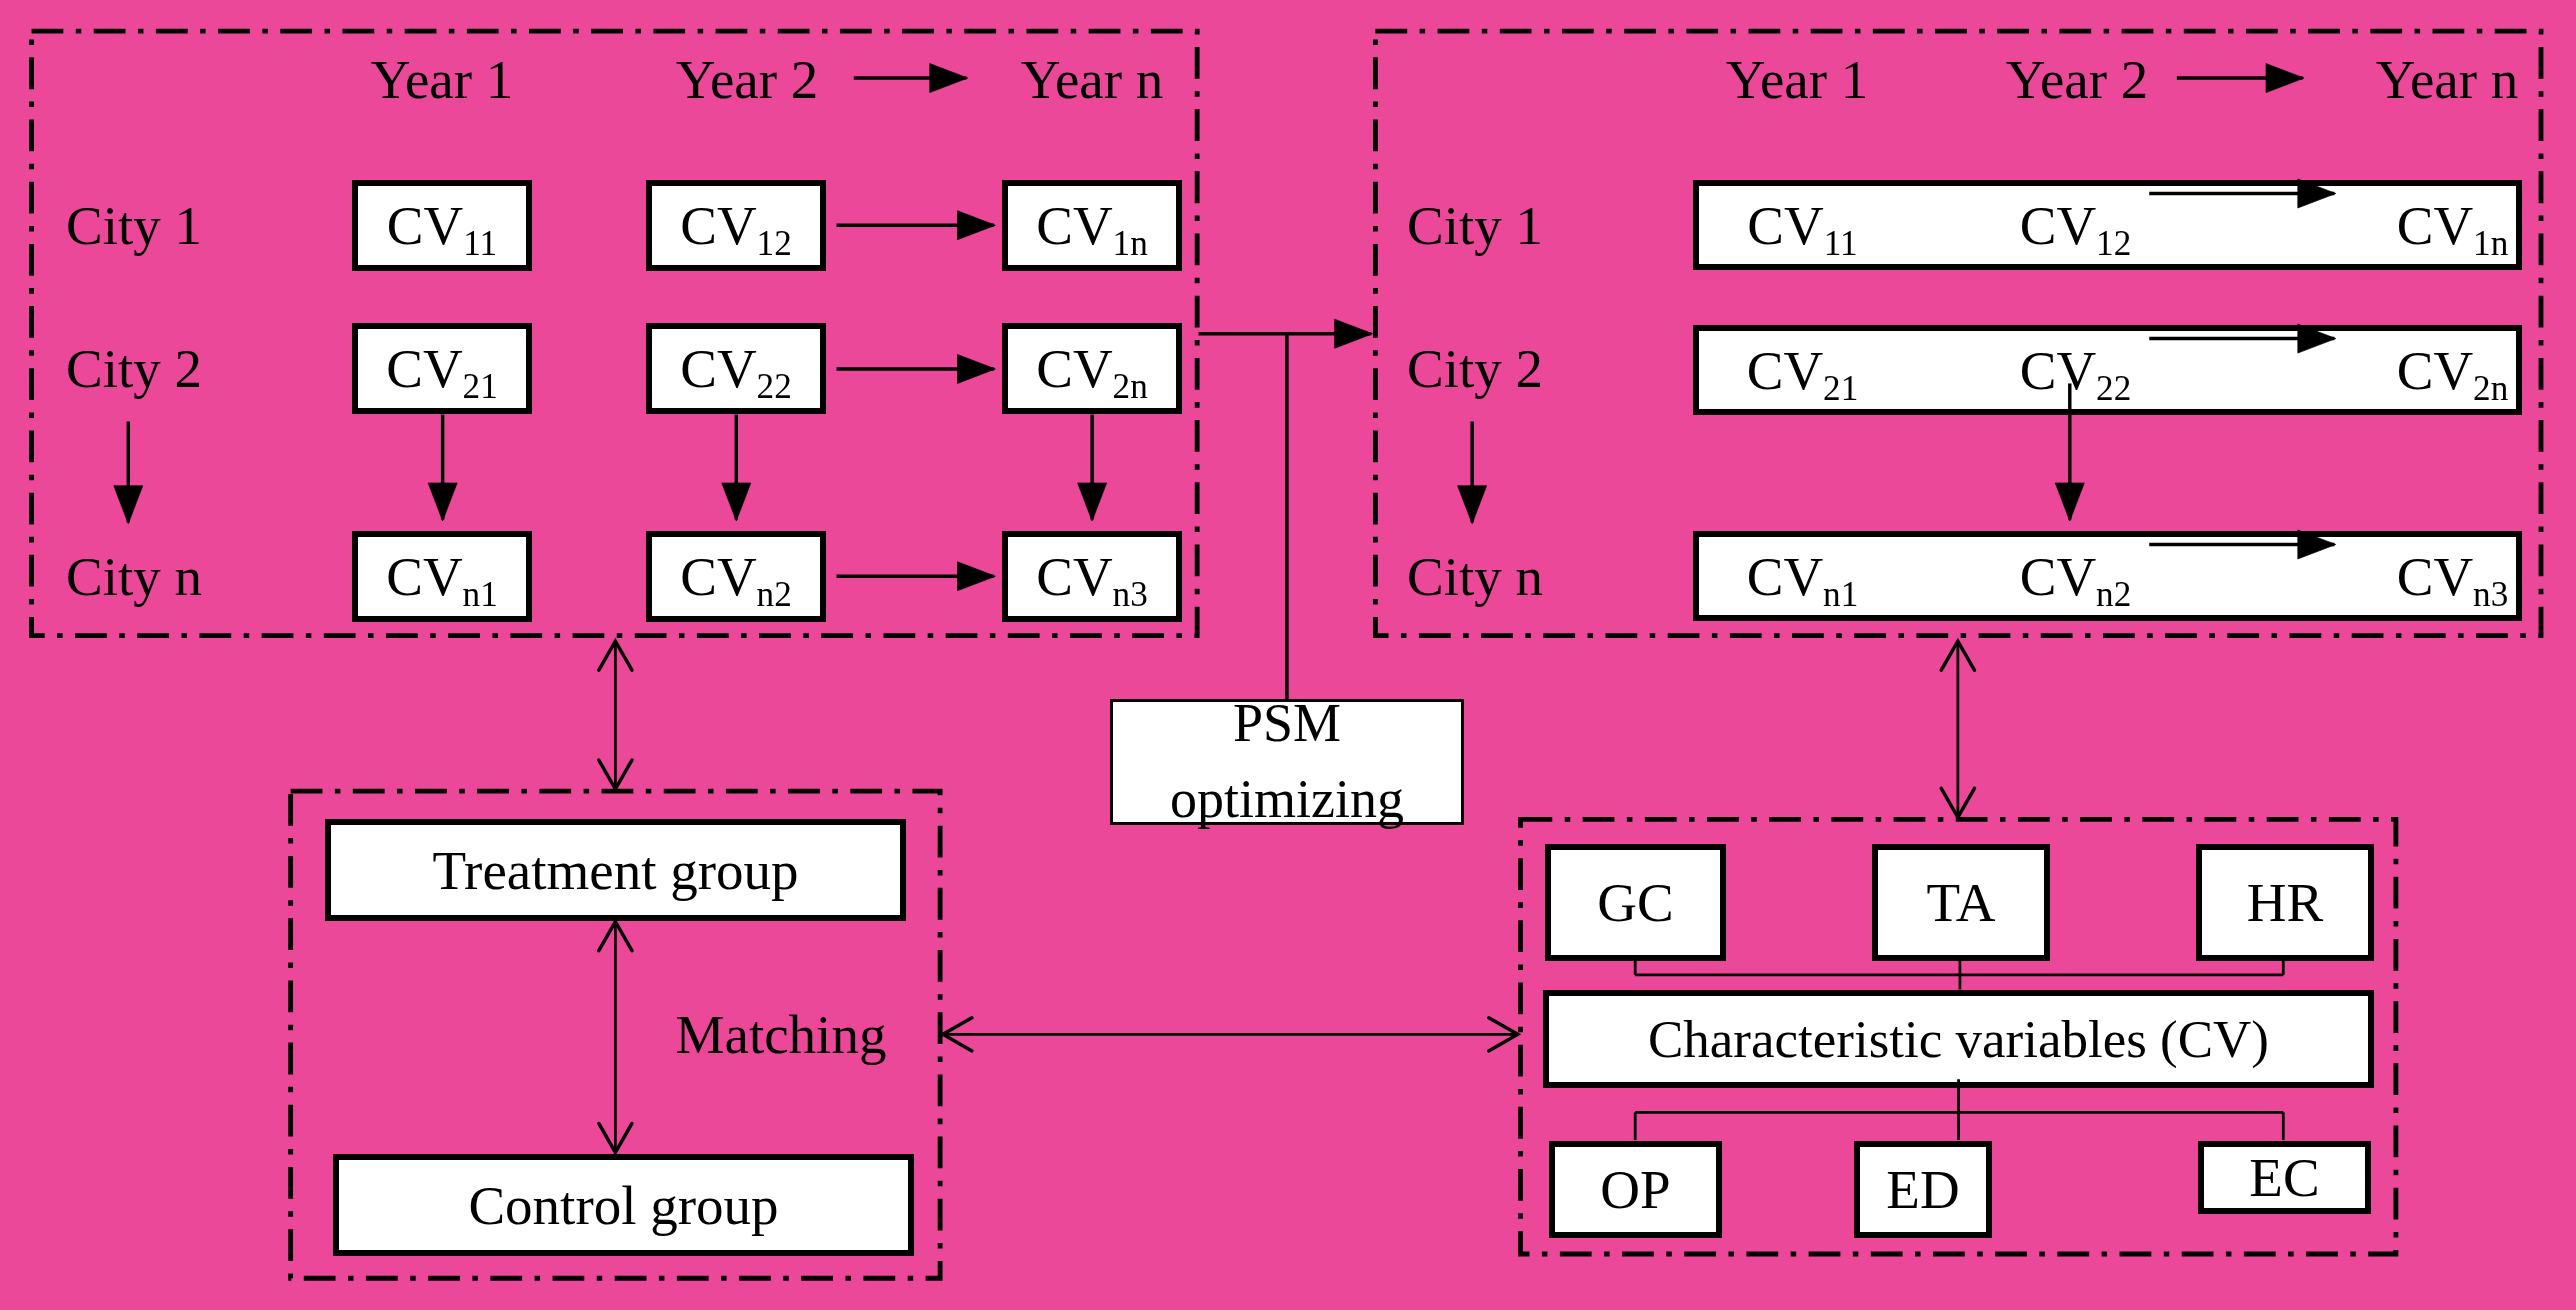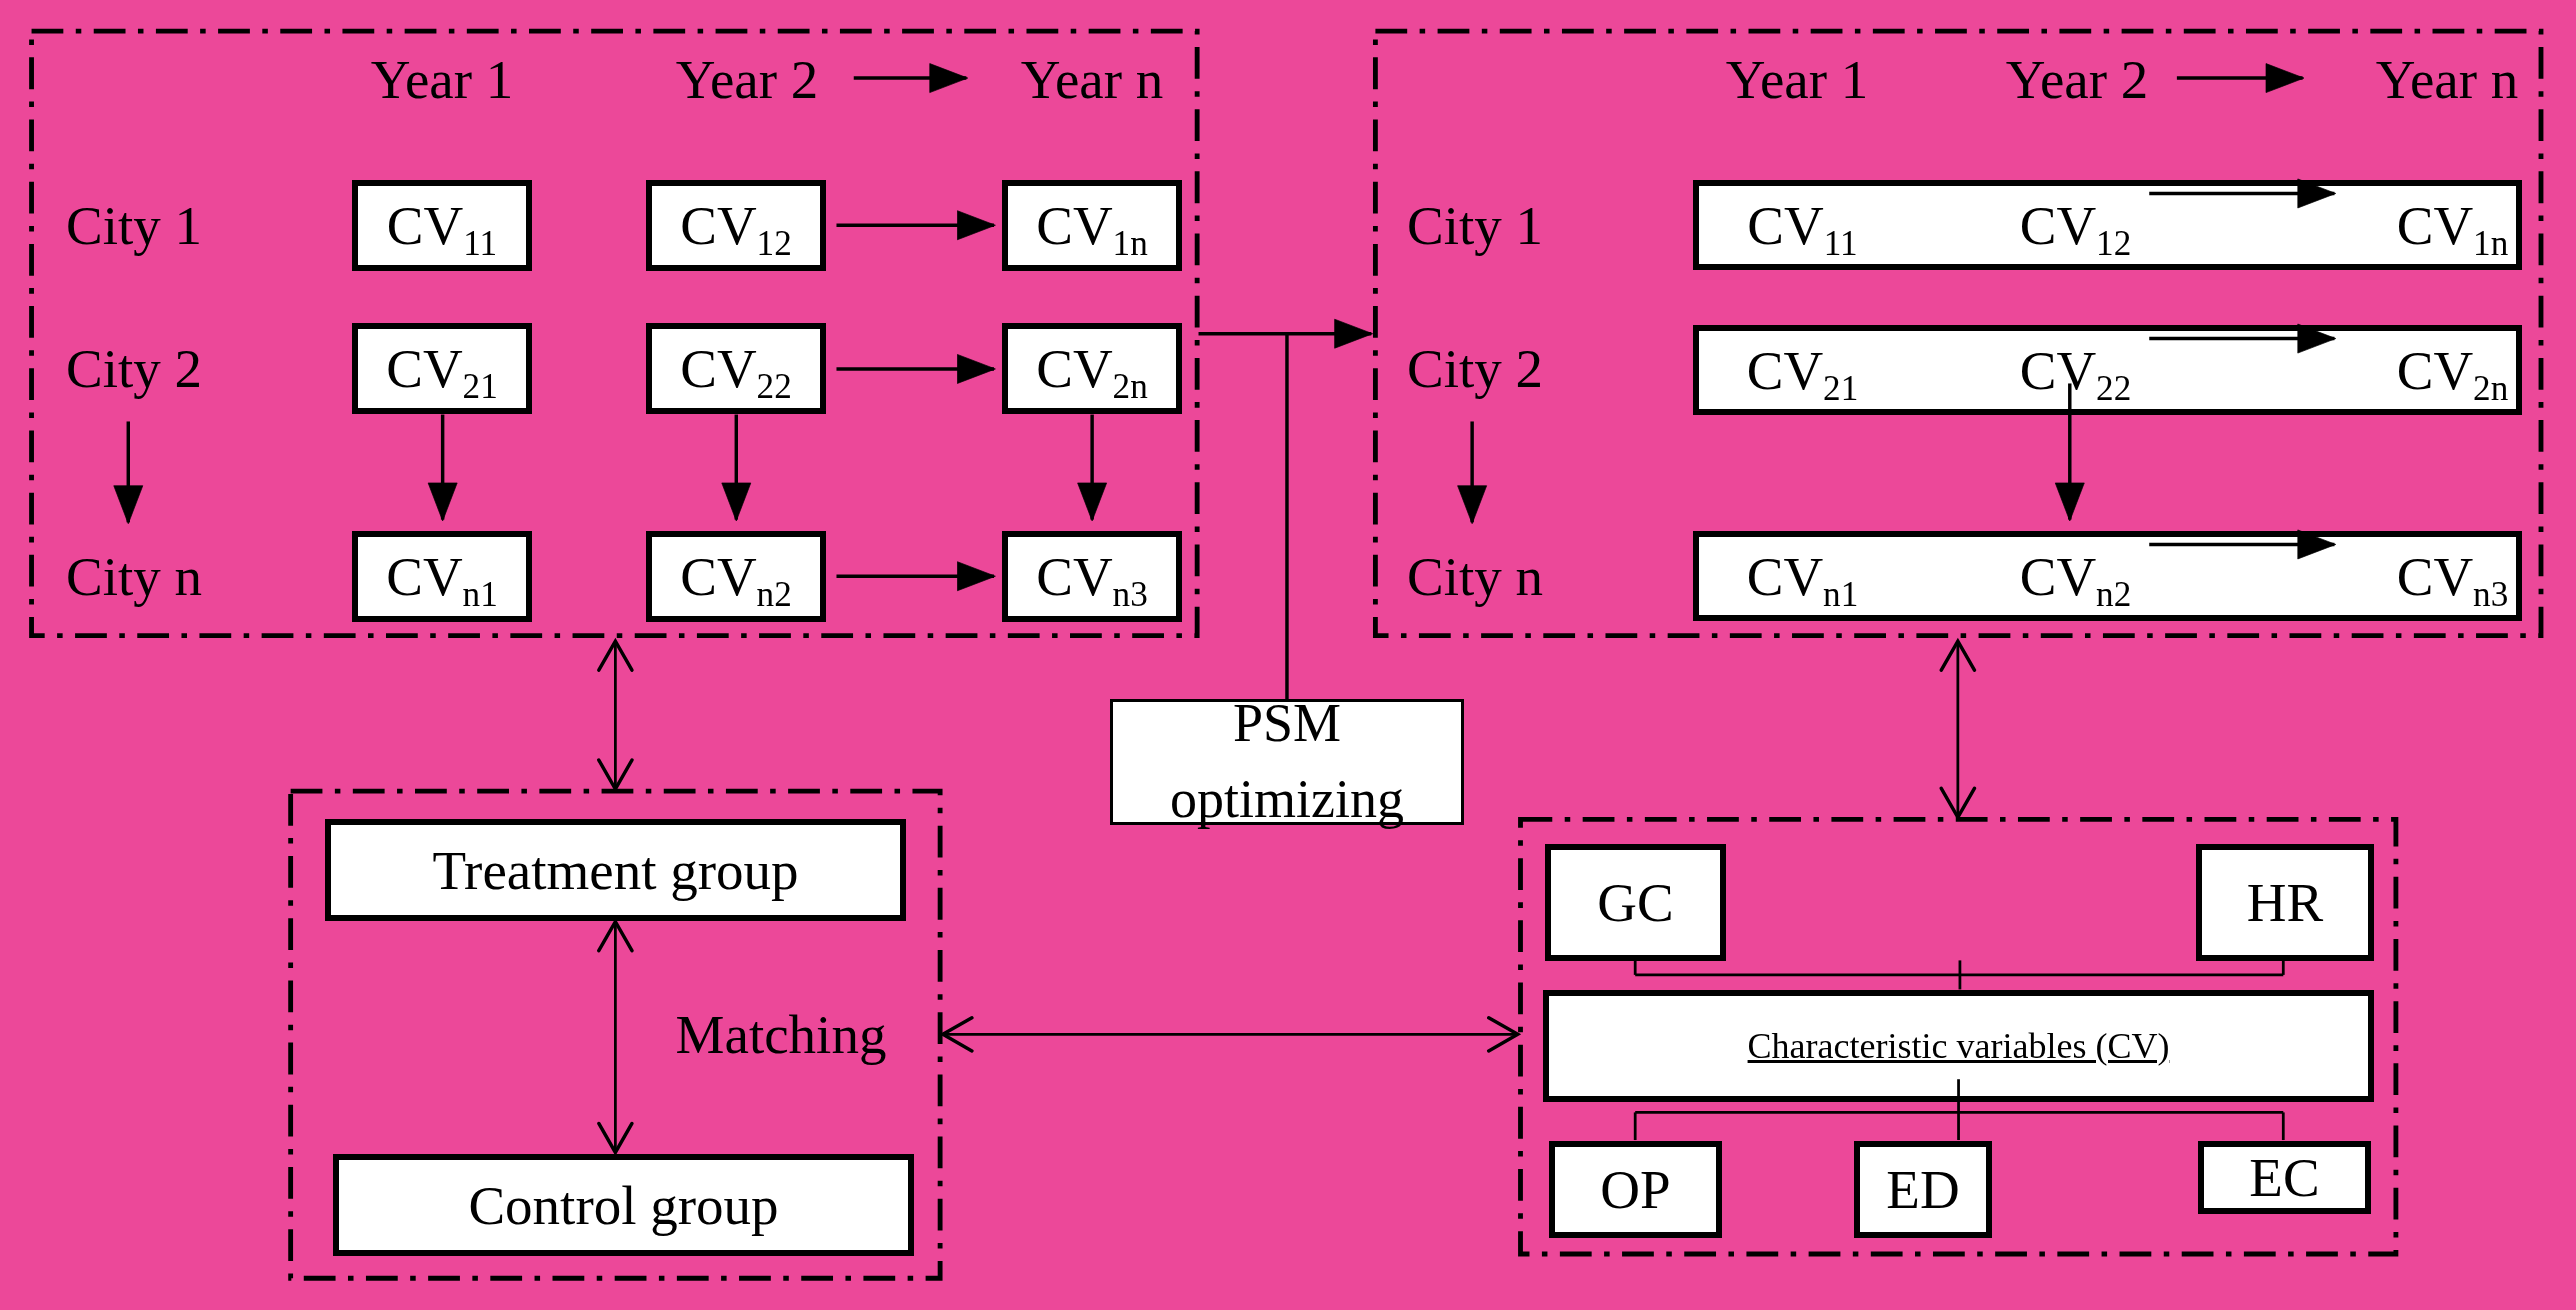--- a/index.html
+++ b/index.html
@@ -106,23 +106,24 @@
   </div>
 
   <div class="panel" style="left:290px;top:791px;width:650px;height:487px;">
     <div class="box" style="left:35px;top:28px;width:581px;height:102px;">Treatment group</div>
     <div class="lbl" style="left:370px;top:205px;width:242px;height:76px;">Matching</div>
     <div class="box" style="left:43px;top:363px;width:581px;height:102px;">Control group</div>
   </div>
 
   <div class="panel" style="left:1521px;top:820px;width:876px;height:435px;">
     <div class="box" style="left:24px;top:23.5px;width:181px;height:117px;">GC</div>
+    <div class="box" style="left:351px;top:23.5px;width:178px;height:117px;">TA</div>
     <div class="box" style="left:675px;top:23.5px;width:178px;height:117px;">HR</div>
 
-    <div class="box" style="left:22px;top:170px;width:831px;height:112px;font-size:36px;text-decoration:underline;">Characteristic variables (CV)</div>
+    <div class="box" style="left:22px;top:170px;width:831px;height:98px;font-size:53px;">Characteristic variables (CV)</div>
 
     <div class="box" style="left:28px;top:321px;width:173px;height:97px;">OP</div>
     <div class="box" style="left:333px;top:321px;width:138px;height:97px;">ED</div>
     <div class="box" style="left:677px;top:321px;width:173px;height:73px;">EC</div>
   </div>
 
   <svg id="wires" viewBox="0 0 3727 1896">
     <defs>
       <marker id="ah" markerUnits="userSpaceOnUse" markerWidth="58" markerHeight="46" refX="54" refY="23" orient="auto-start-reverse">
         <path d="M1,2 L56,23 L1,44 Z" fill="#000" stroke="none"></path>

